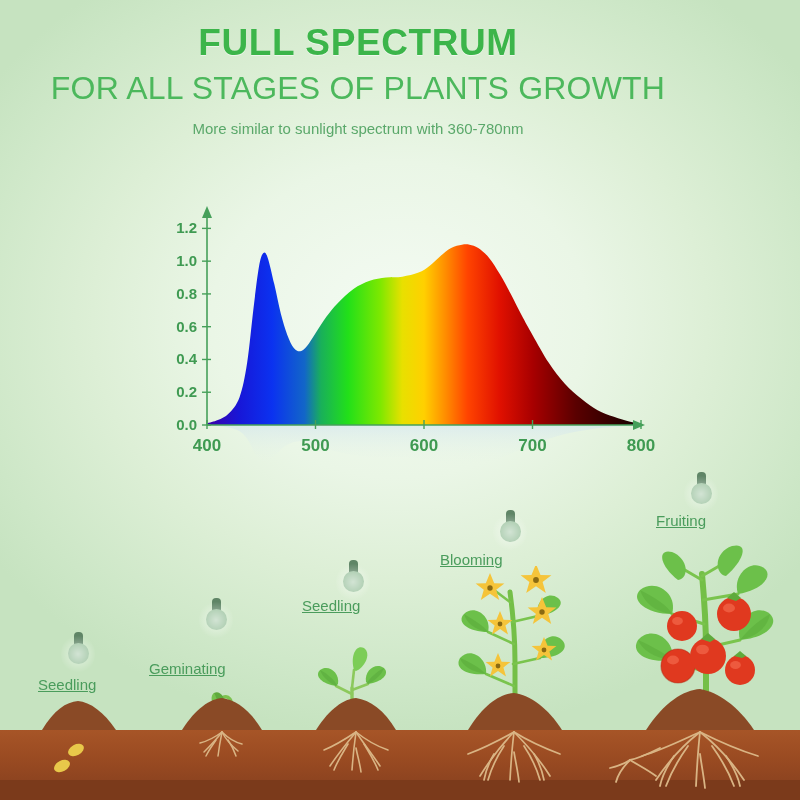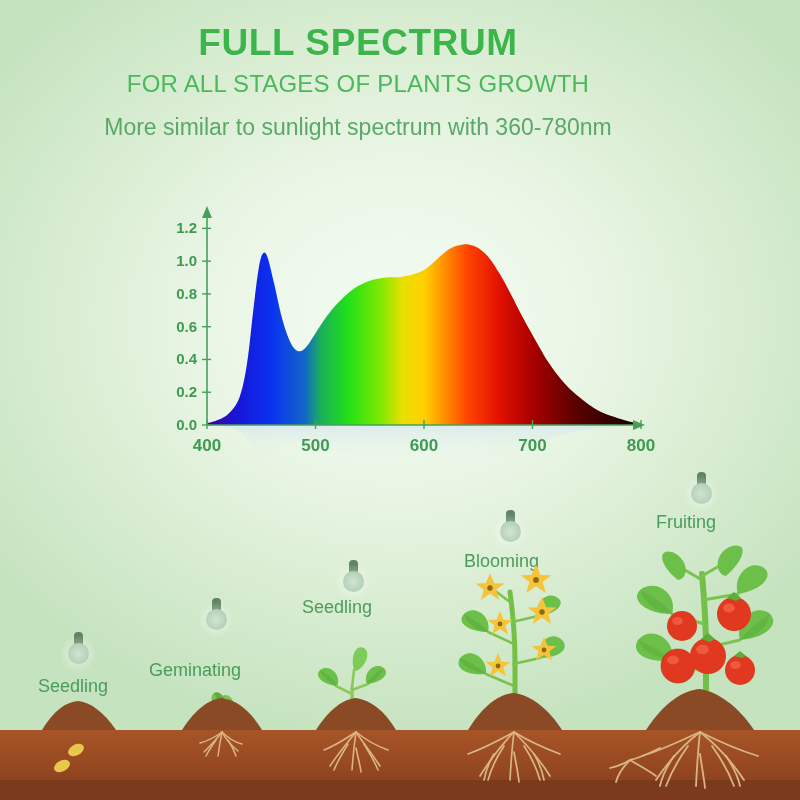--- a/index.html
+++ b/index.html
@@ -16,25 +16,25 @@
       radial-gradient(ellipse 62% 52% at 50% 40%, #f4fbf3 0%, #eaf6e6 38%, #ddefd6 62%, #cde7c7 88%, #c6e3c0 100%);
   }
   
   .heads{position:absolute;left:0;top:0;width:716px;text-align:center;}
   .t1{
     font-size:37px;font-weight:bold;letter-spacing:.6px;
     color:#3cb54a;margin-top:24px;line-height:1;
     text-shadow:0 1px 0 rgba(255,255,255,.55);
   }
   .t2{
-    font-size:24px;font-weight:normal;letter-spacing:.2px;
+    font-size:32px;font-weight:normal;letter-spacing:.2px;
     color:#4cb85c;margin-top:11px;line-height:1;
   }
   .sub{
-    font-size:23px;color:#5aa86a;line-height:1.52;margin-top:14px;
+    font-size:15px;color:#5aa86a;line-height:1.52;margin-top:14px;
   }
   
   #chart{position:absolute;left:165px;top:196px;width:490px;height:275px;}
   #chart svg{display:block;}
   
   .bulb{position:absolute;}
   .bulb .cap{
     width:9px;height:15px;margin:0 auto;
     background:#5f8566;
     border-radius:4px 4px 2px 2px;
@@ -43,21 +43,21 @@
     width:21px;height:21px;margin:-4px auto 0;
     background:#9cc3a0;border-radius:50%;
   }
   .bulb .glow{
     position:absolute;left:50%;top:2px;transform:translateX(-50%);
     width:34px;height:40px;border-radius:50%;
     background:radial-gradient(circle,rgba(255,255,255,.55),rgba(255,255,255,0) 70%);
   }
   
   .stage-label{
-    position:absolute;font-size:18px;color:#4a9c5c;white-space:nowrap;
+    position:absolute;font-size:15px;color:#4a9c5c;white-space:nowrap;text-decoration:underline;
   }
   
   #ground{position:absolute;left:0;bottom:0;width:800px;height:70px;}
   .soil-top{position:absolute;left:0;top:0;width:800px;height:50px;background:#9a4b22;}
   .soil-top:after{
     content:"";position:absolute;inset:0;
     background:linear-gradient(180deg,#a75527 0%,#9a4b22 55%,#8e4420 100%);
   }
   .soil-bottom{position:absolute;left:0;top:50px;width:800px;height:20px;background:#7b3a1b;}
   .soil-line{position:absolute;left:0;top:0;width:800px;height:2px;background:#b06030;opacity:.5;}
@@ -162,21 +162,21 @@
     <div class="cap" data-interactable="false"></div>
     <div class="globe" data-interactable="false"></div>
   </div>
   <div class="stage-label" data-interactable="false" style="left:302px;top:597px;">Seedling</div>
 
   <div class="bulb" data-interactable="false" style="left:495px;top:510px;width:30px;">
     <div class="glow" data-interactable="false"></div>
     <div class="cap" data-interactable="false"></div>
     <div class="globe" data-interactable="false"></div>
   </div>
-  <div class="stage-label" data-interactable="false" style="left:464px;top:551px;">Blooming</div>
+  <div class="stage-label" data-interactable="false" style="left:440px;top:551px;">Blooming</div>
 
   <div class="bulb" data-interactable="false" style="left:686px;top:472px;width:30px;">
     <div class="glow" data-interactable="false"></div>
     <div class="cap" data-interactable="false"></div>
     <div class="globe" data-interactable="false"></div>
   </div>
   <div class="stage-label" data-interactable="false" style="left:656px;top:512px;">Fruiting</div>
 
   <svg class="plant" data-interactable="false" style="left:180px;top:662px;" width="70" height="78" viewBox="0 0 70 78">
     <path d="M34 76 C34 62 34 54 36 46 C38 36 46 32 50 37 C54 42 48 50 40 48" fill="none" stroke="#7cc24f" stroke-width="3.2" stroke-linecap="round"></path>

